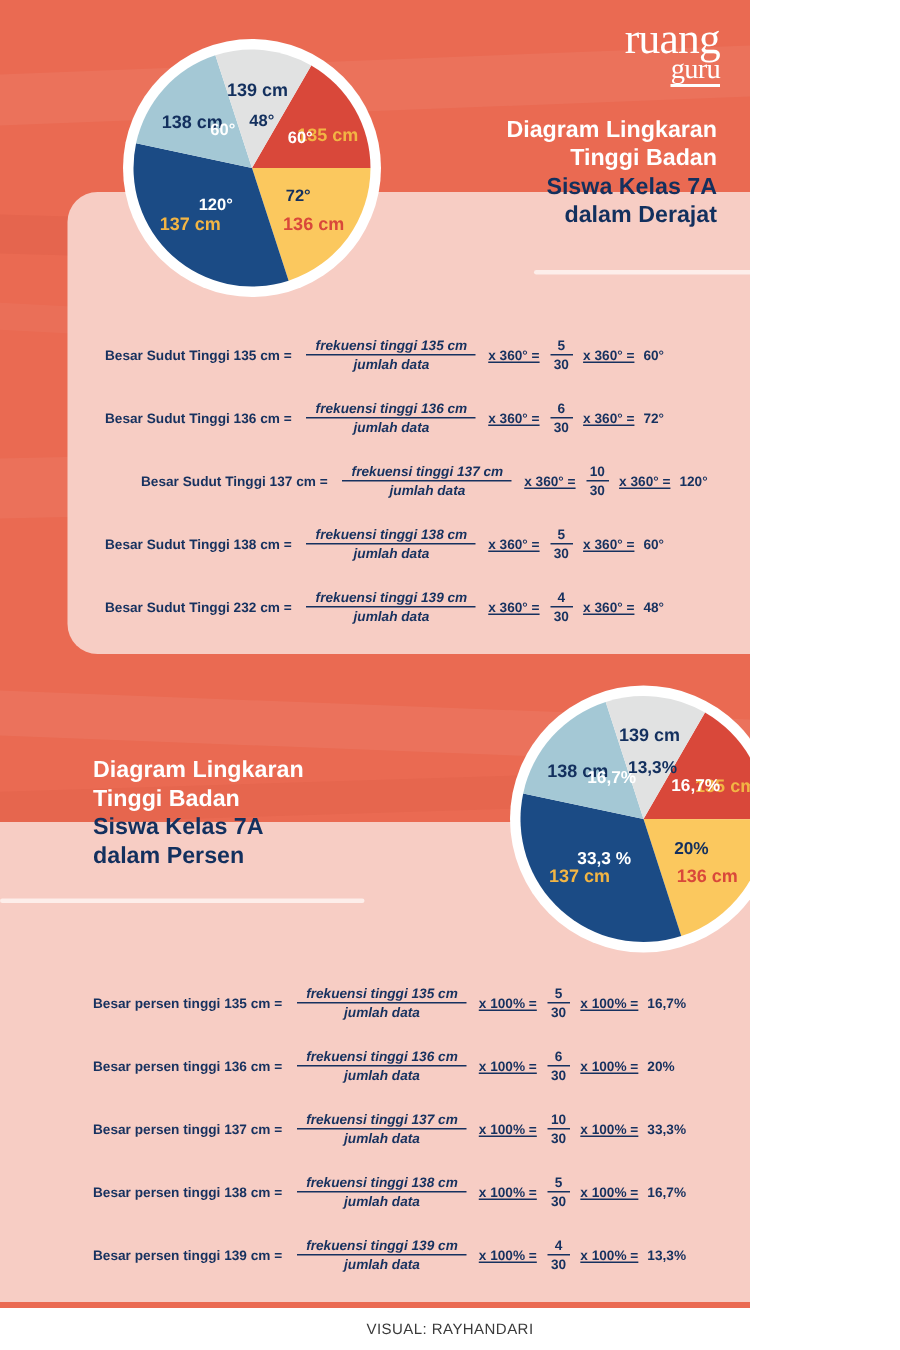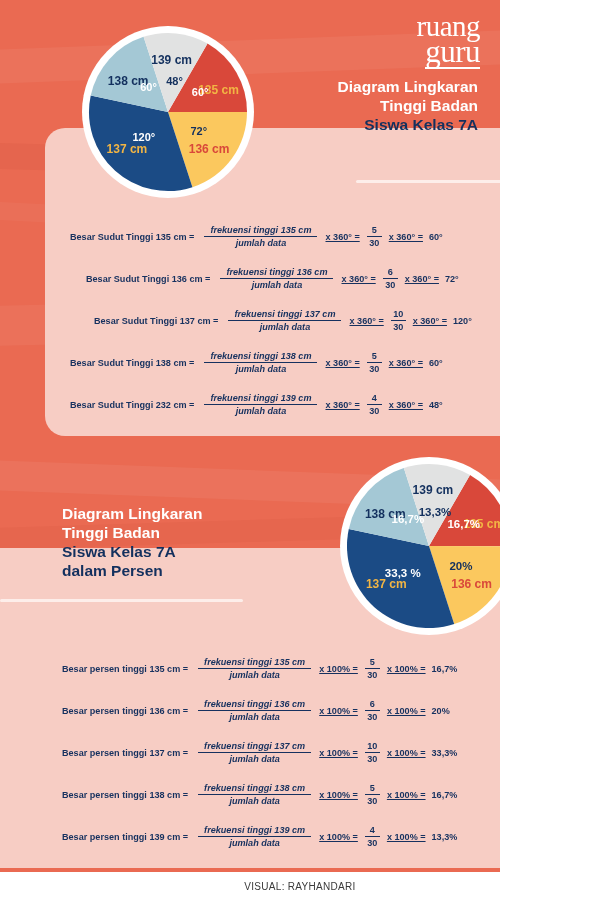--- a/index.html
+++ b/index.html
@@ -34,21 +34,21 @@
   .hline{position:absolute;height:3px;background:#fdeeea;border-radius:2px;}
   #hline1{left:356px;top:180px;width:244px;}
   #hline2{left:0px;top:599px;width:243px;}
 
   
   #logo{
     position:absolute;right:20px;top:14px;text-align:right;color:#ffffff;
     font-family:"Liberation Serif", serif;line-height:.86;letter-spacing:-.5px;
   }
   #logo .l1{font-size:29px;font-weight:400;display:block;}
-  #logo .l2{font-size:31px;font-weight:400;display:block;border-bottom:2px solid #fff;padding-bottom:1px;display:inline-block;}
+  #logo .l2{font-size:19px;font-weight:400;display:block;border-bottom:2px solid #fff;padding-bottom:1px;display:inline-block;}
 
   
   .heading{position:absolute;line-height:1.22;font-weight:700;font-size:15.5px;}
   #head1{right:22px;top:78px;text-align:right;width:280px;}
   #head2{left:62px;top:505px;text-align:left;width:300px;}
   .heading .w{color:#ffffff;}
   .heading .d{color:#13305e;}
 
   
   .pie{position:absolute;border-radius:50%;background:#ffffff;}
@@ -102,20 +102,21 @@
 
   <div id="logo">
     <span class="l1">ruang</span>
     <span class="l2">guru</span>
   </div>
 
   <div class="heading" id="head1">
     <div class="w">Diagram Lingkaran</div>
     <div class="w">Tinggi Badan</div>
     <div class="d">Siswa Kelas 7A</div>
+    <div class="d"><span>dalam </span><span>Derajat</span></div>
   </div>
 
   <div class="heading" id="head2">
     <div class="w">Diagram Lingkaran</div>
     <div class="w">Tinggi Badan</div>
     <div class="d">Siswa Kelas 7A</div>
     <div class="d"><span>dalam </span><span>Persen</span></div>
   </div>
 
   <div class="pie" id="pie1">
@@ -147,21 +148,21 @@
         </span>
         <span class="fop">x 360° =</span>
         <span class="fracn">
           <span class="num">5</span>
           <span class="bar"></span>
           <span class="den">30</span>
         </span>
         <span class="fop">x 360° =</span>
         <span class="fres">60°</span>
       </div>
-      <div class="frow" style="left: 70px; top: 267px; margin-left: 16px;">
+      <div class="frow" style="left: 70px; top: 267px;">
         <span class="fname">Besar Sudut Tinggi 136 cm =</span>
         <span class="frac">
           <span class="num">frekuensi tinggi 136 cm</span>
           <span class="bar"></span>
           <span class="den">jumlah data</span>
         </span>
         <span class="fop">x 360° =</span>
         <span class="fracn">
           <span class="num">6</span>
           <span class="bar"></span>

